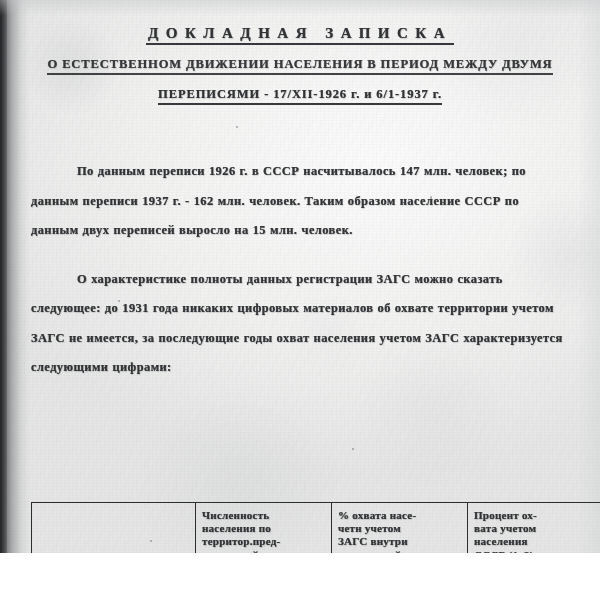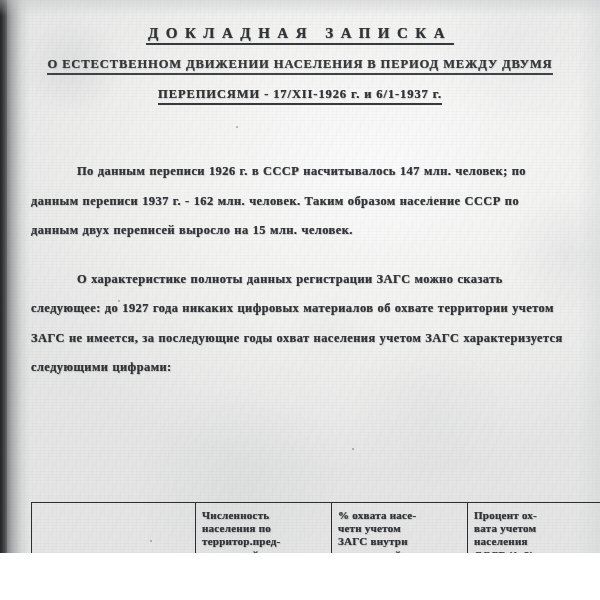--- a/index.html
+++ b/index.html
@@ -209,21 +209,21 @@
   <div class="content">
 
     <div class="heading">
       <span class="h-line h-title tw">ДОКЛАДНАЯ ЗАПИСКА</span>
       <span class="h-line h-sub1 tw">О ЕСТЕСТВЕННОМ ДВИЖЕНИИ НАСЕЛЕНИЯ В ПЕРИОД МЕЖДУ ДВУМЯ</span>
       <span class="h-line h-sub2 tw">ПЕРЕПИСЯМИ - 17/XII-1926 г. и 6/1-1937 г.</span>
     </div>
 
     <div class="body-block">
       <p class="para tw">По данным переписи 1926 г. в СССР насчитывалось 147 млн. человек; по данным переписи 1937 г. - 162 млн. человек. Таким образом население СССР по данным двух переписей выросло на 15 млн. человек.</p>
-      <p class="para tw">О характеристике полноты данных регистрации ЗАГС можно сказать  следующее: до 1927 года никаких цифровых материалов об охвате территории учетом ЗАГС не имеется, за последующие годы охват населения учетом  ЗАГС характеризуется следующими цифрами:</p>
+      <p class="para tw">О характеристике полноты данных регистрации ЗАГС можно сказать  следующее: до 1931 года никаких цифровых материалов об охвате территории учетом ЗАГС не имеется, за последующие годы охват населения учетом  ЗАГС характеризуется следующими цифрами:</p>
     </div>
 
     <div class="tbl-wrap">
       <table class="grid">
         <tbody>
           <tr>
             <td class="c-year">
               <span class="cell-txt tw"></span>
             </td>
             <td class="c-one">

